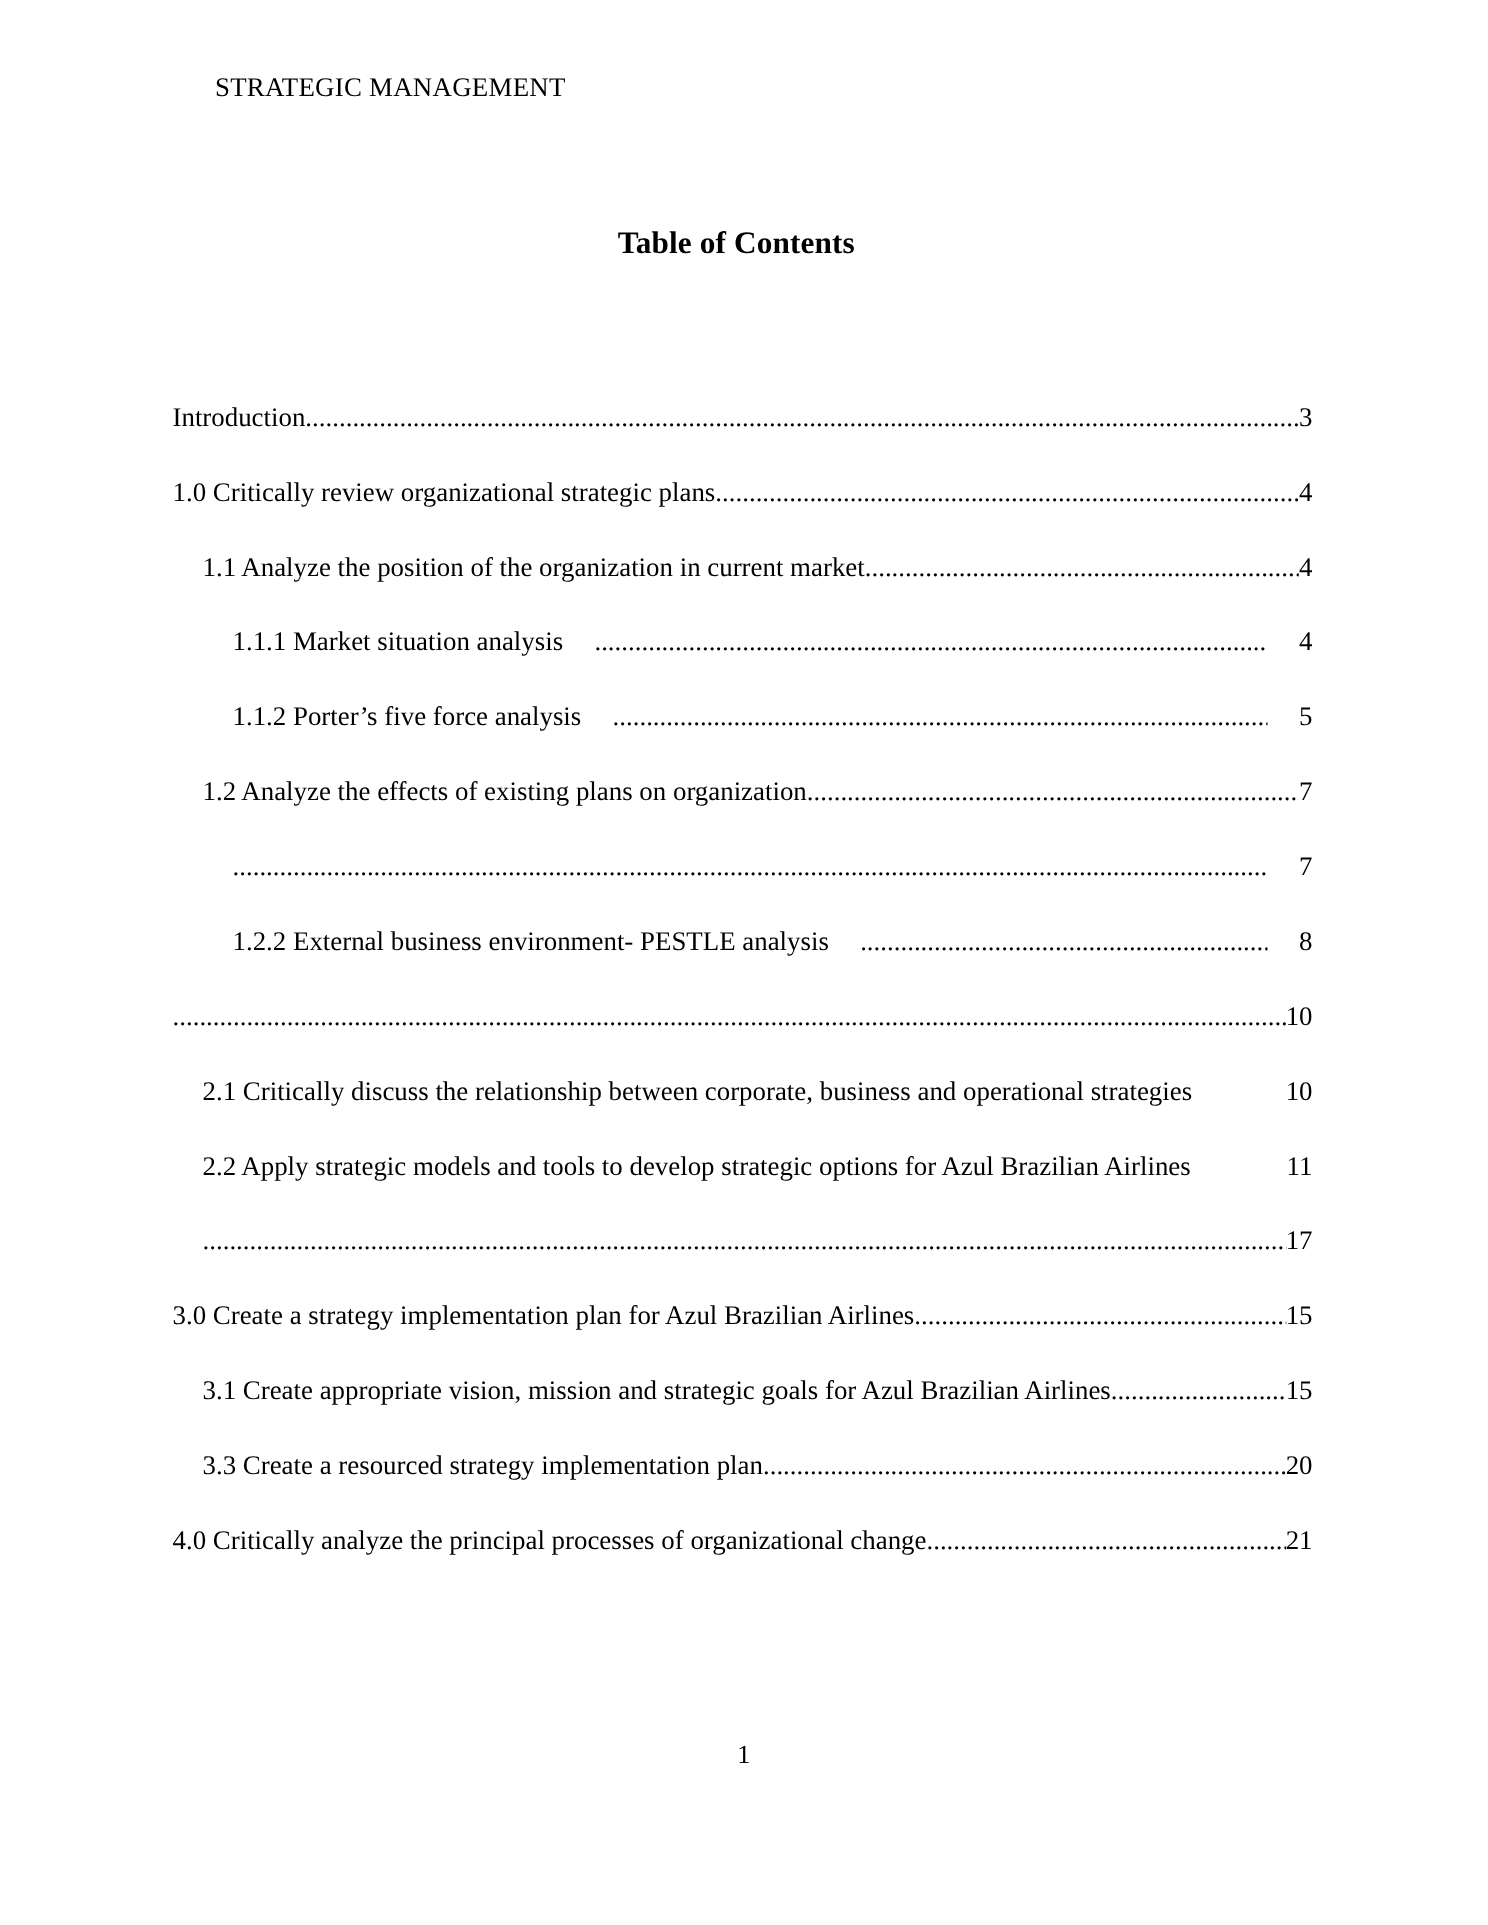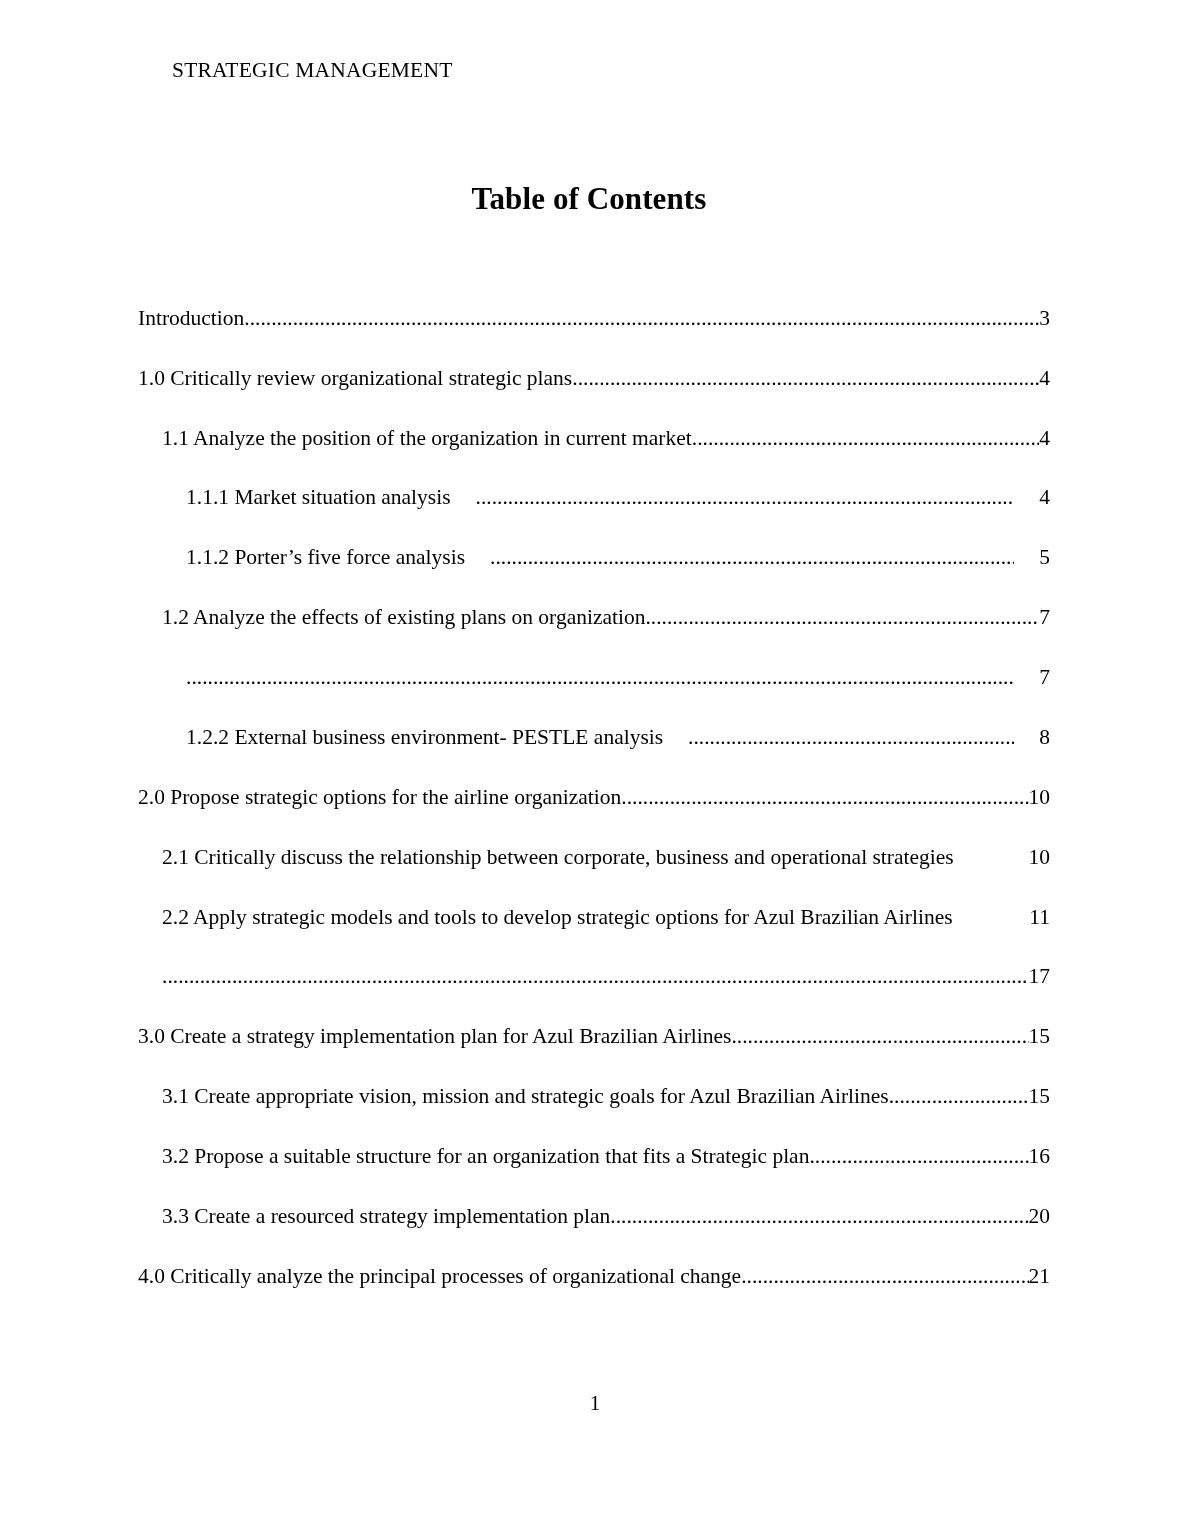--- a/index.html
+++ b/index.html
@@ -24,27 +24,27 @@
   }
   .running-head {
     font-size: 21.5px;
     letter-spacing: 0.2px;
     margin: 10px 0 0 34px;
     line-height: 1.2;
   }
   .doc-title {
     text-align: center;
     font-weight: bold;
-    font-size: 31px;
+    font-size: 25px;
     margin-top: 97px;
     margin-right: 10px;
     letter-spacing: 0.1px;
   }
   .toc {
-    margin-top: 88px;
+    margin-top: 112px;
   }
   .toc-row {
     display: flex;
     align-items: flex-end;
     font-size: 21.5px;
     line-height: 1.25;
     margin-bottom: 33px;
     white-space: nowrap;
   }
   .toc-row .txt {
@@ -123,21 +123,20 @@
       <div class="toc-row lvl-2">
         <span class="dots"></span>
         <span class="pg">7</span>
       </div>
       <div class="toc-row lvl-2">
         <span class="txt">1.2.2 External business environment- PESTLE analysis</span>
         <span class="dots"></span>
         <span class="pg">8</span>
       </div>
       <div class="toc-row lvl-0">
-        <span class="txt">2.0 Propose strategic options for the airline organization</span>
         <span class="dots"></span>
         <span class="pg">10</span>
       </div>
       <div class="toc-row lvl-1 nodots">
         <span class="txt">2.1 Critically discuss the relationship between corporate, business and operational strategies</span>
         <span class="dots"></span>
         <span class="pg">10</span>
       </div>
       <div class="toc-row lvl-1 nodots">
         <span class="txt">2.2 Apply strategic models and tools to develop strategic options for Azul Brazilian Airlines</span>
@@ -152,25 +151,20 @@
         <span class="txt">3.0 Create a strategy implementation plan for Azul Brazilian Airlines</span>
         <span class="dots"></span>
         <span class="pg">15</span>
       </div>
       <div class="toc-row lvl-1">
         <span class="txt">3.1 Create appropriate vision, mission and strategic goals for Azul Brazilian Airlines</span>
         <span class="dots"></span>
         <span class="pg">15</span>
       </div>
       <div class="toc-row lvl-1">
-        <span class="txt">3.2 Propose a suitable structure for an organization that fits a Strategic plan</span>
-        <span class="dots"></span>
-        <span class="pg">16</span>
-      </div>
-      <div class="toc-row lvl-1">
         <span class="txt">3.3 Create a resourced strategy implementation plan</span>
         <span class="dots"></span>
         <span class="pg">20</span>
       </div>
       <div class="toc-row lvl-0">
         <span class="txt">4.0 Critically analyze the principal processes of organizational change</span>
         <span class="dots"></span>
         <span class="pg">21</span>
       </div>
     </div>

